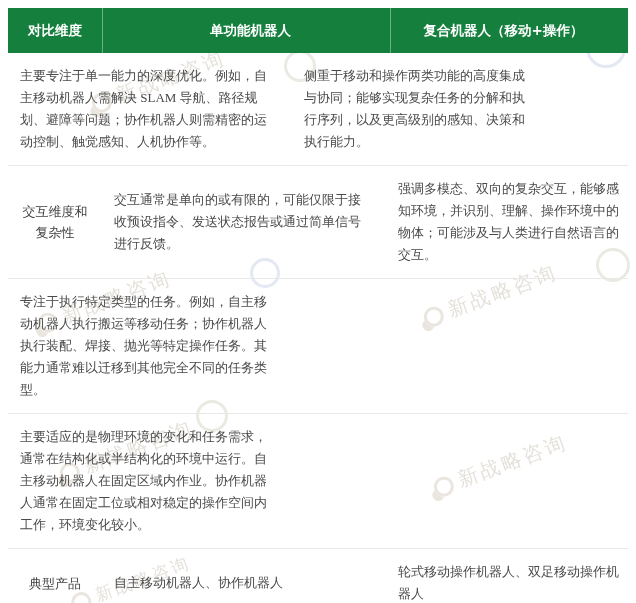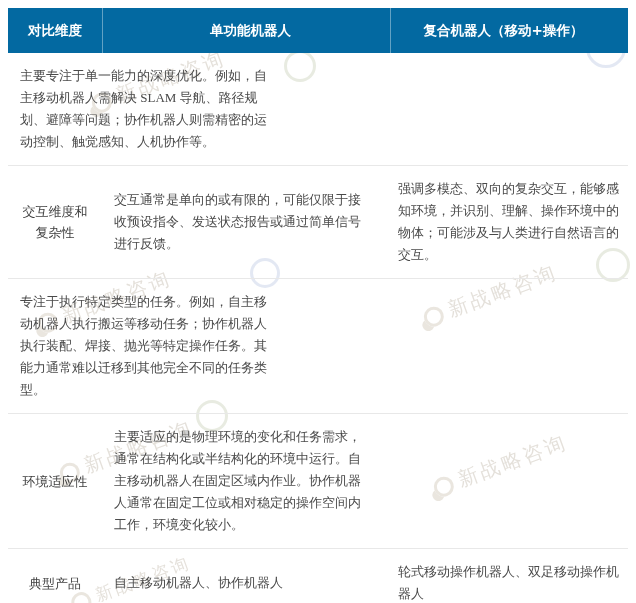--- a/index.html
+++ b/index.html
@@ -17,21 +17,21 @@
   .wm-logo{
     width:14px;height:14px;border:3px solid #d9d2c6;border-radius:50%;
     display:inline-block;box-shadow:-8px 6px 0 -4px #d9d2c6;
   }
   .wm-ring{
     position:absolute;border:3px solid #d6dbc9;border-radius:50%;opacity:.55;
   }
   .wm-ring.blue{border-color:#ccd6ea;}
   
   .tbl{position:absolute;left:8px;top:8px;width:620px;z-index:1;}
-  .thead{display:flex;height:45px;background:#0369a1;}
+  .thead{display:flex;height:45px;background:#15803d;}
   .th{
     height:100%;display:flex;align-items:center;justify-content:center;
     color:#ffffff;font-weight:bold;font-size:13.5px;box-sizing:border-box;
   }
   .th-1{width:94px;}
   .th-2{width:288px;border-left:1px solid rgba(255,255,255,.38);padding-left:8px;}
   .th-3{width:226px;border-left:1px solid rgba(255,255,255,.38);}
   .trow{display:flex;border-bottom:1px solid #e8e8e8;}
   .cell{display:flex;align-items:center;font-size:13px;box-sizing:border-box;font-family:Liberation Serif, serif;}
   .c-dim{
@@ -88,35 +88,35 @@
   <div class="tbl">
 
     <div class="thead">
       <div class="th th-1">对比维度</div>
       <div class="th th-2">单功能机器人</div>
       <div class="th th-3">复合机器人（移动+操作）</div>
     </div>
 
     <div class="trow r1">
       <div class="cell c-single">主要专注于单一能力的深度优化。例如，自主移动机器人需解决 SLAM 导航、路径规划、避障等问题；协作机器人则需精密的运动控制、触觉感知、人机协作等。</div>
+      <div class="cell c-comp">侧重于移动和操作两类功能的高度集成与协同；能够实现复杂任务的分解和执行序列，以及更高级别的感知、决策和执行能力。</div>
     </div>
 
     <div class="trow r2">
       <div class="cell c-dim">交互维度和
 复杂性</div>
       <div class="cell c-single">交互通常是单向的或有限的，可能仅限于接收预设指令、发送状态报告或通过简单信号进行反馈。</div>
       <div class="cell c-comp">强调多模态、双向的复杂交互，能够感知环境，并识别、理解、操作环境中的物体；可能涉及与人类进行自然语言的交互。</div>
     </div>
 
     <div class="trow r3">
       <div class="cell c-single">专注于执行特定类型的任务。例如，自主移动机器人执行搬运等移动任务；协作机器人执行装配、焊接、抛光等特定操作任务。其能力通常难以迁移到其他完全不同的任务类型。</div>
     </div>
 
     <div class="trow r4">
-      <div class="cell c-dim">环境适应性</div>
       <div class="cell c-single">主要适应的是物理环境的变化和任务需求，通常在结构化或半结构化的环境中运行。自主移动机器人在固定区域内作业。协作机器人通常在固定工位或相对稳定的操作空间内工作，环境变化较小。</div>
     </div>
 
     <div class="trow r5">
       <div class="cell c-dim">典型产品</div>
       <div class="cell c-single">自主移动机器人、协作机器人</div>
       <div class="cell c-comp">轮式移动操作机器人、双足移动操作机器人</div>
     </div>
 
   </div>

